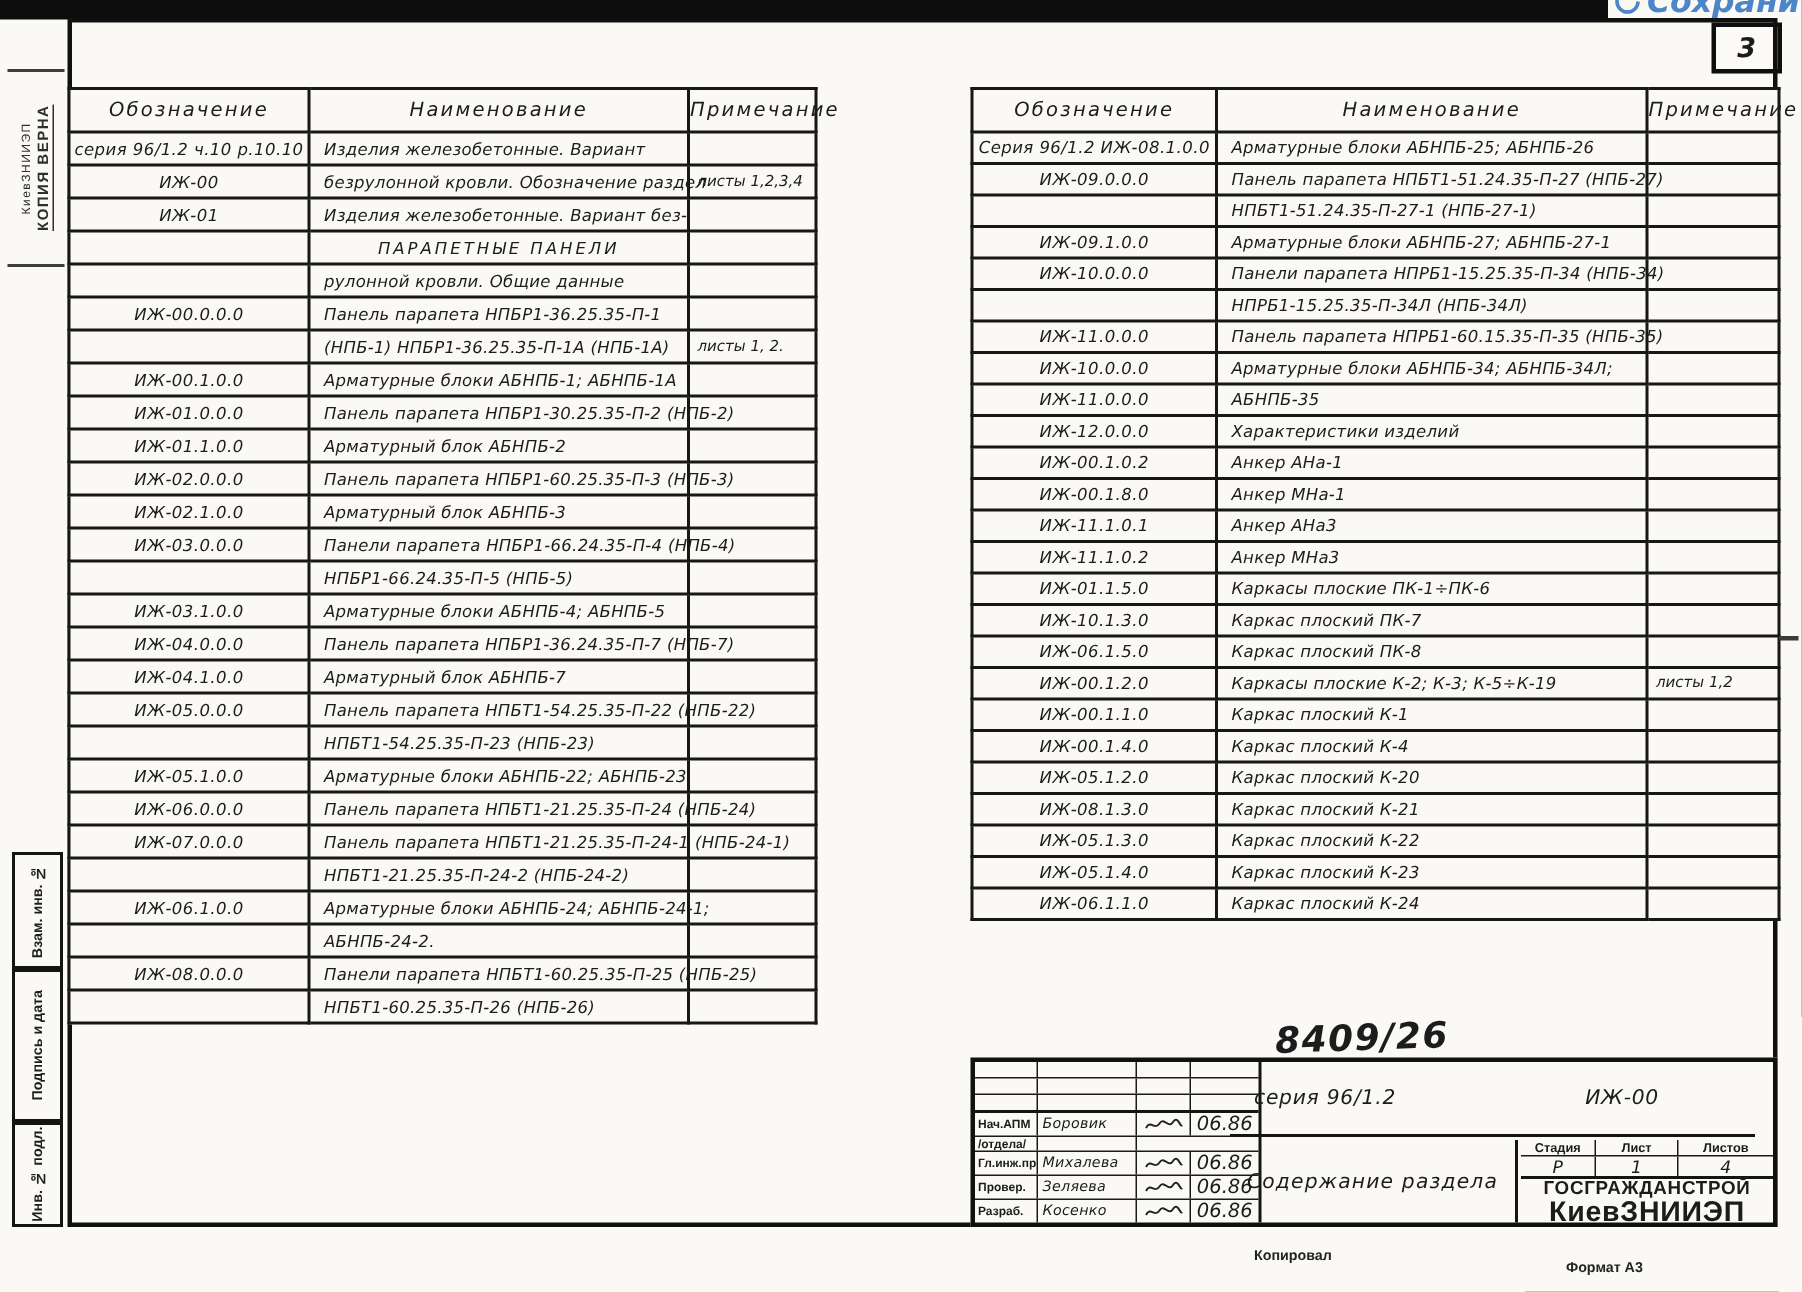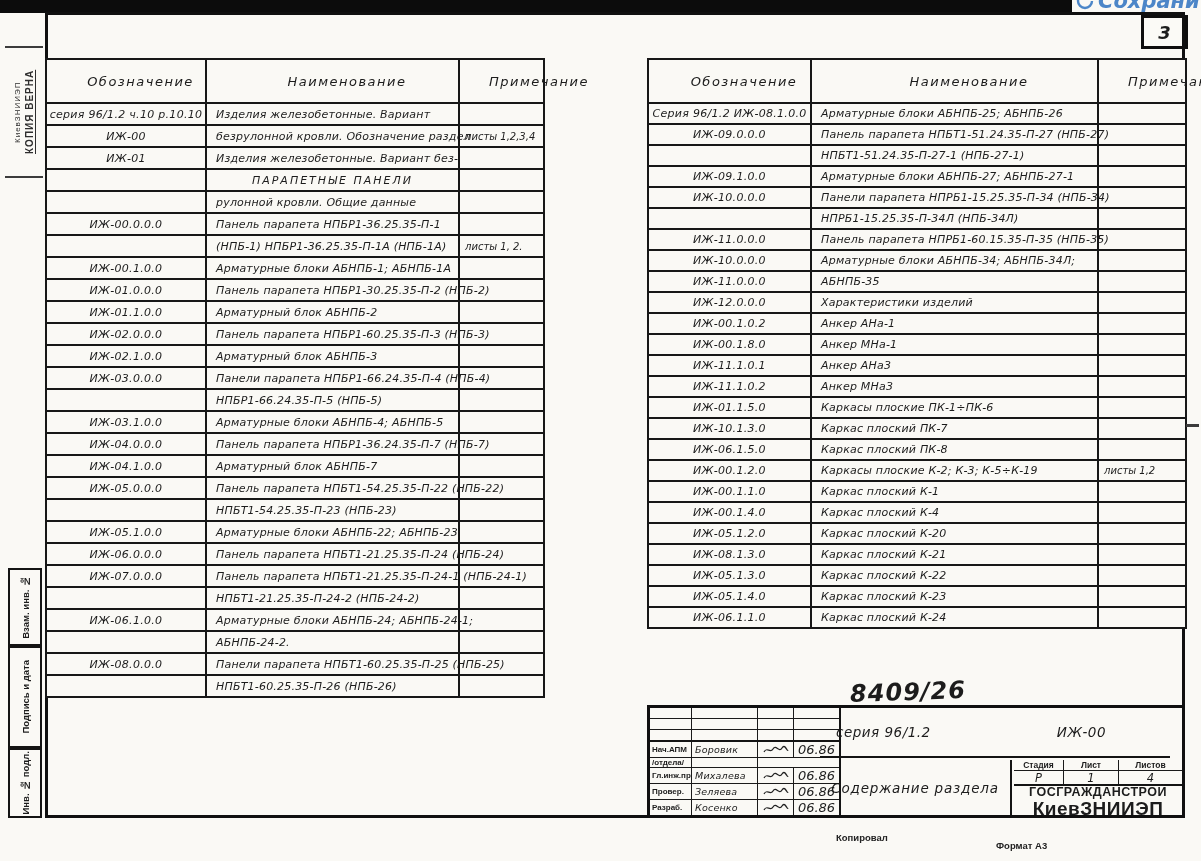--- a/index.html
+++ b/index.html
@@ -28,21 +28,21 @@
 
   .mlabel { position:absolute; left:8px; width:34px; border:2px solid #141414; display:flex;
     align-items:center; justify-content:center; background:#faf9f5; }
   .mlabel span { writing-mode: vertical-rl; transform: rotate(180deg);
     font-family:"Liberation Sans", sans-serif; font-weight:bold; font-size:9.5px; color:#1d1d1d; white-space:nowrap; }
   .ml1 { top:568px; height:78px; } .ml2 { top:646px; height:102px; } .ml3 { top:748px; height:70px; }
 
   table.sheet { position:absolute; border-collapse:collapse; table-layout:fixed; background:#faf9f5; }
   table.sheet th, table.sheet td { border:2px solid #171717; vertical-align:middle;
     font-style:italic; white-space:nowrap; overflow:visible; }
-  table.sheet th { height:44px; font-size:13px; font-weight:normal; letter-spacing:1.5px; text-align:center;padding-left:29px; }
+  table.sheet th { height:29px; font-size:13px; font-weight:normal; letter-spacing:1.5px; text-align:center; }
   .tbl-left { left:45px; top:58px; width:498px; }
   .tbl-right { left:647px; top:58px; width:538px; }
   .tbl-left td { height:22px; } .tbl-right td { height:21px; }
   td.c-code { text-align:center; font-size:11px; letter-spacing:.3px; }
   td.c-name { text-align:left; padding-left:9px; font-size:11px; letter-spacing:.2px; }
   td.c-note { text-align:left; padding-left:5px; font-size:10px; }
 
   .projnum { position:absolute; left:850px; top:678px; font-size:24px; font-weight:600;
     font-style:italic; letter-spacing:1px; transform:rotate(-2deg); }
 
@@ -73,21 +73,21 @@
   .stage-row > span { display:flex; align-items:center; justify-content:center; height:100%; }
   .stage-row-h > span { font-family:"Liberation Sans", sans-serif; font-weight:bold; font-size:8.5px; }
   .stage-row-v > span { font-style:italic; font-size:11.5px; }
   .stage-c1, .stage-c2 { border-right:1.5px solid #1a1a1a; }
   .stage-org { flex:1; display:flex; flex-direction:column; align-items:center; justify-content:center; line-height:1.05; }
   .org1 { font-family:"Liberation Sans", sans-serif; font-weight:bold; font-size:12.5px; letter-spacing:.5px; }
   .org2 { font-family:"Liberation Sans", sans-serif; font-weight:bold; font-size:19px; letter-spacing:.5px; }
 
   .copied { position:absolute; left:836px; top:832px; font-family:"Liberation Sans", sans-serif;
     font-weight:bold; font-size:9.5px; color:#232323; }
-  .format { position:absolute; left:996px; top:840px; font-family:"Liberation Sans", sans-serif;
+  .format { position:absolute; left:1044px; top:840px; font-family:"Liberation Sans", sans-serif;
     font-weight:bold; font-size:9.5px; color:#232323; }
   .dash-artifact { position:absolute; left:1186px; top:424px; width:13px; height:3px; background:#3b3b3b; }
 </style>
 </head>
 <body>
 
 <div class="page">
 
   <div class="top-bar"></div>
 

